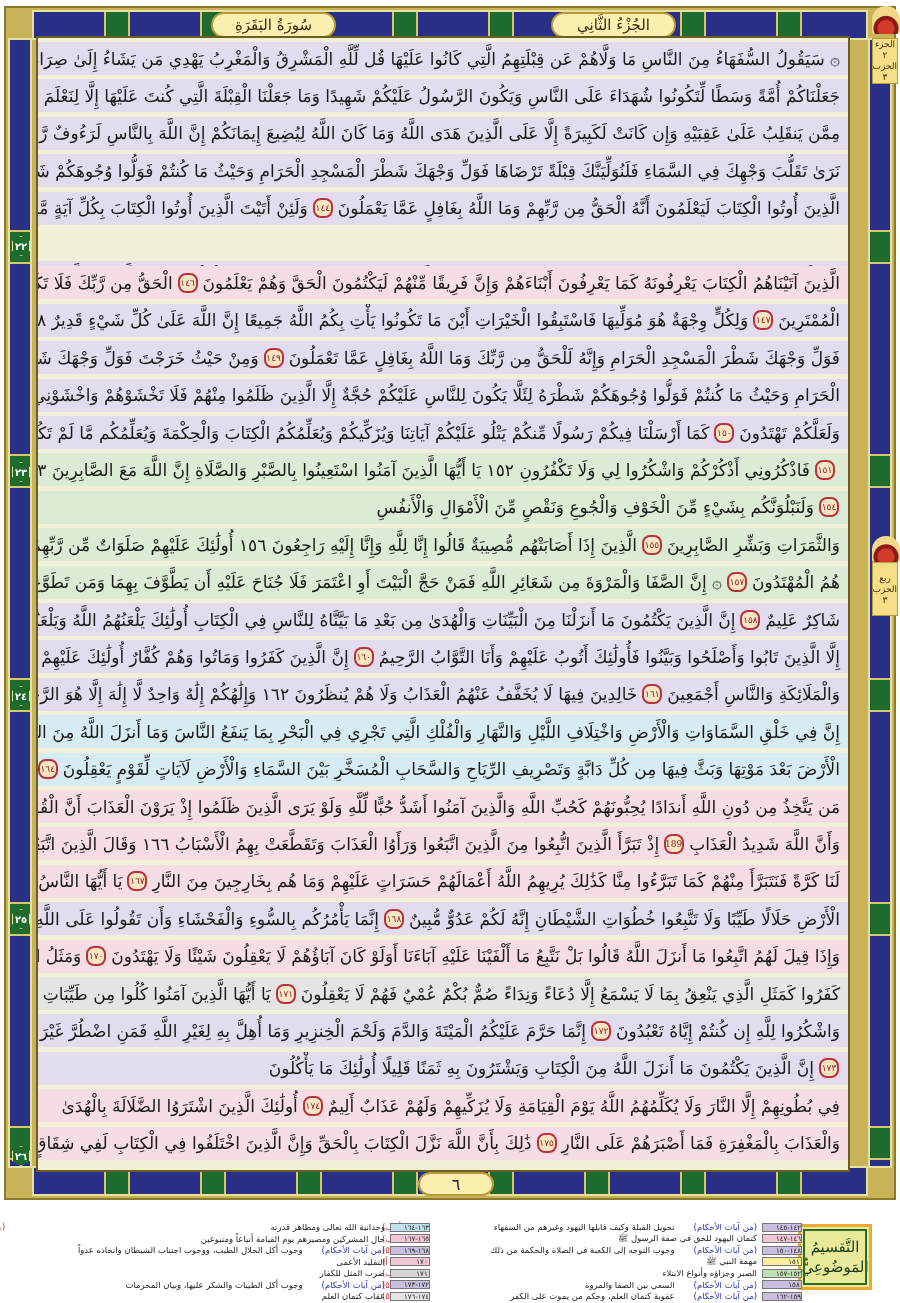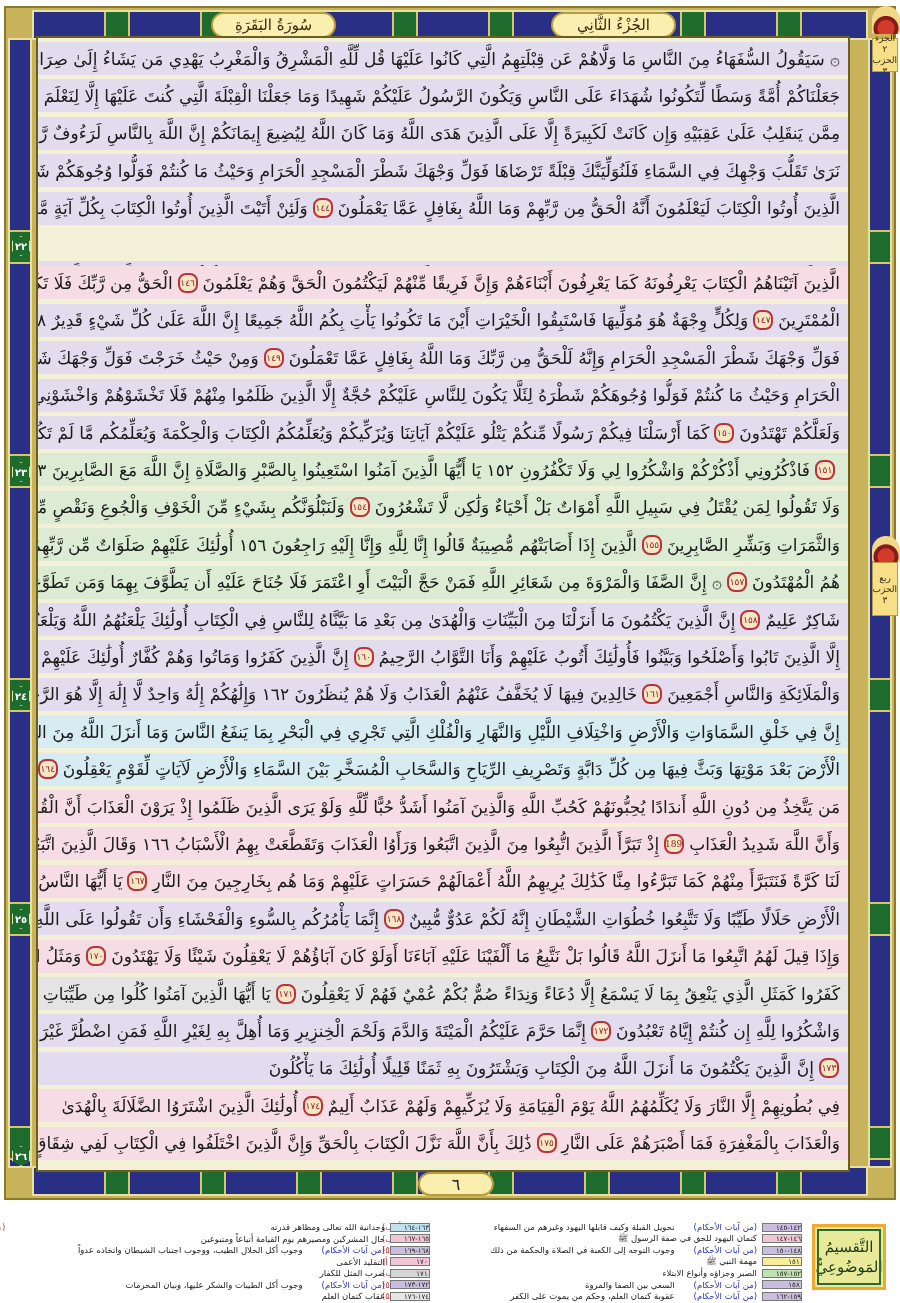--- a/index.html
+++ b/index.html
@@ -19,40 +19,40 @@
   .cart-juz { left:545px; width:125px; }
 
   .page-num { position:absolute; left:412px; bottom:2px; width:76px; height:24px; background:#fbefb0; border:2px solid #b89b3a; border-radius:12px; box-sizing:border-box; display:flex; align-items:center; justify-content:center; font-family:"DejaVu Serif", serif; font-size:16px; color:#222; }
 
   
   .dome { position:absolute; right:0px; top:6px; width:28px; height:28px; background:radial-gradient(circle at 50% 80%, #d23a2a 0 8px, #8a1a1a 9px 12px, transparent 13px), #f2d98a; border-radius:14px 14px 2px 2px; }
   .dome2 { position:absolute; right:0px; top:536px; width:28px; height:26px; background:radial-gradient(circle at 50% 80%, #d23a2a 0 8px, #8a1a1a 9px 12px, transparent 13px), #f2d98a; border-radius:14px 14px 2px 2px; }
 
   
   .side-marker { position:absolute; right:2px; width:26px; background:#f6df86; border:1px solid #b89b3a; box-sizing:border-box; font-family:"DejaVu Serif", serif; font-size:9px; color:#3a2a10; text-align:center; line-height:11px; direction:rtl; display:flex; flex-direction:column; justify-content:center; }
-  .marker-juz { top:38px; height:34px; }
+  .marker-juz { top:38px; height:46px; }
   .marker-rub { top:562px; height:54px; }
 
   .hex { position:absolute; left:6px; width:18px; height:20px; background:#1e6b2e; border:1px solid #e8e0a0; box-sizing:border-box; clip-path:polygon(50% 0,100% 25%,100% 75%,50% 100%,0 75%,0 25%); color:#fff; font-size:10px; font-weight:bold; display:flex; align-items:center; justify-content:center; }
 
   
   .text-area { position:absolute; left:36px; top:36px; width:814px; height:1136px; background:#f3f0d8; border:2px solid #6b5e1e; box-sizing:border-box; overflow:hidden; }
   .qline { position:absolute; left:0; right:0; height:33px; direction:rtl; font-family:"DejaVu Serif", serif; font-size:17px; color:#1a1a1a; white-space:nowrap; overflow:hidden; display:flex; align-items:center; padding:0 6px; box-sizing:border-box; text-align:justify; }
   .qline span.seg { padding:0 2px; }
   .ayah-num { display:inline-block; min-width:16px; height:16px; border-radius:8px; border:2px solid #b8323a; background:#f7e6c6; color:#8a1a1a; font-size:9px; line-height:16px; text-align:center; margin:0 3px; vertical-align:middle; }
 
   .bg-lav { background:#e3dcee; }
   .bg-pink { background:#f6dde5; }
   .bg-green { background:#dcebd3; }
   .bg-blue { background:#d7ecf2; }
   .bg-gray { background:#e4e4e4; }
 
   
   .legend { position:absolute; top:1208px; left:0; width:900px; height:95px; direction:rtl; font-family:"DejaVu Sans", sans-serif; font-size:8.5px; color:#222; }
-  .legend-logo { position:absolute; right:14px; top:16px; width:74px; height:66px; background:#e8ea9a; border:3px solid #f0a830; outline:2px solid #2a6a2a; outline-offset:-7px; box-sizing:border-box; display:flex; flex-direction:column; align-items:center; justify-content:center; font-family:"DejaVu Serif", serif; font-size:15px; color:#1a3a1a; line-height:20px;margin-left:12px; }
+  .legend-logo { position:absolute; right:28px; top:16px; width:74px; height:66px; background:#e8ea9a; border:3px solid #f0a830; outline:2px solid #2a6a2a; outline-offset:-7px; box-sizing:border-box; display:flex; flex-direction:column; align-items:center; justify-content:center; font-family:"DejaVu Serif", serif; font-size:15px; color:#1a3a1a; line-height:20px;margin-left:12px; }
   .legend-col { position:absolute; top:14px; display:flex; flex-direction:column; gap:1px; }
   .legend-col.right { right:98px; width:360px; }
   .legend-col.left { right:470px; width:420px; }
   .legend-row { display:flex; align-items:center; height:10.5px; white-space:nowrap; }
   .legend-range { display:inline-block; width:40px; height:9px; border:1px solid #777; box-sizing:border-box; font-size:7px; text-align:center; line-height:8px; margin-left:5px; color:#222;padding-left:24px; }
   .legend-tag { color:#2a35b0; margin-left:3px;padding-left:16px; }
   .legend-ref { color:#c8302a; position:absolute; }
   .legend-col.right .legend-ref { left:-60px; }
   .legend-col.left .legend-ref { left:-40px; }
   .legend-row { position:relative; }
@@ -134,21 +134,20 @@
       <span class="seg">وَلَعَلَّكُمْ تَهْتَدُونَ</span>
       <span class="ayah-num">١٥٠</span>
       <span class="seg">كَمَا أَرْسَلْنَا فِيكُمْ رَسُولًا مِّنكُمْ يَتْلُو عَلَيْكُمْ آيَاتِنَا وَيُزَكِّيكُمْ وَيُعَلِّمُكُمُ الْكِتَابَ وَالْحِكْمَةَ وَيُعَلِّمُكُم مَّا لَمْ تَكُونُوا تَعْلَمُونَ</span>
     </div>
     <div class="qline bg-green" style="top: 415.4px;">
       <span class="seg"></span>
       <span class="ayah-num">١٥١</span>
       <span class="seg">فَاذْكُرُونِي أَذْكُرْكُمْ وَاشْكُرُوا لِي وَلَا تَكْفُرُونِ ١٥٢ يَا أَيُّهَا الَّذِينَ آمَنُوا اسْتَعِينُوا بِالصَّبْرِ وَالصَّلَاةِ إِنَّ اللَّهَ مَعَ الصَّابِرِينَ ١٥٣</span>
     </div>
     <div class="qline bg-green" style="top: 452.8px;">
-      <span class="seg">وَلَا تَقُولُوا لِمَن يُقْتَلُ فِي سَبِيلِ اللَّهِ أَمْوَاتٌ بَلْ أَحْيَاءٌ وَلَٰكِن لَّا تَشْعُرُونَ</span>
       <span class="ayah-num">١٥٤</span>
       <span class="seg">وَلَنَبْلُوَنَّكُم بِشَيْءٍ مِّنَ الْخَوْفِ وَالْجُوعِ وَنَقْصٍ مِّنَ الْأَمْوَالِ وَالْأَنفُسِ</span>
     </div>
     <div class="qline bg-green" style="top: 490.2px;">
       <span class="seg">وَالثَّمَرَاتِ وَبَشِّرِ الصَّابِرِينَ</span>
       <span class="ayah-num">١٥٥</span>
       <span class="seg">الَّذِينَ إِذَا أَصَابَتْهُم مُّصِيبَةٌ قَالُوا إِنَّا لِلَّهِ وَإِنَّا إِلَيْهِ رَاجِعُونَ ١٥٦ أُولَٰئِكَ عَلَيْهِمْ صَلَوَاتٌ مِّن رَّبِّهِمْ وَرَحْمَةٌ وَأُولَٰئِكَ</span>
     </div>
     <div class="qline bg-green" style="top: 527.6px;">
       <span class="seg">هُمُ الْمُهْتَدُونَ</span>

